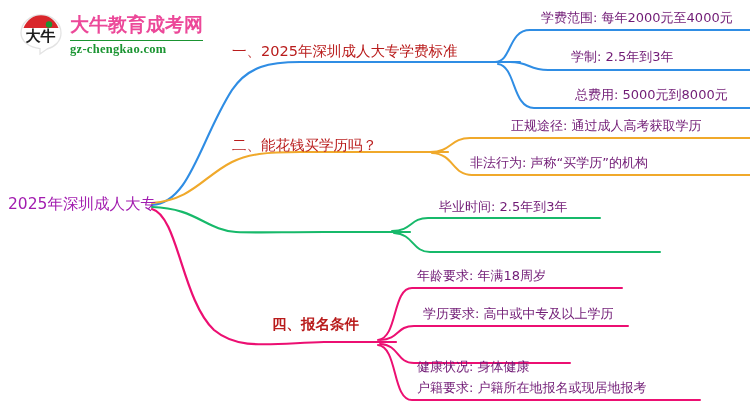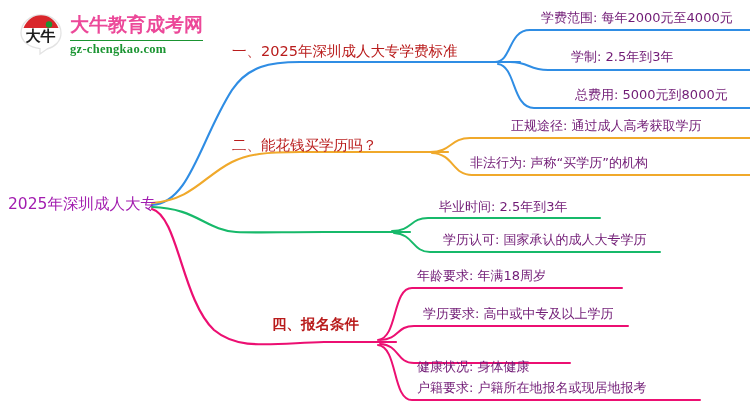--- a/index.html
+++ b/index.html
@@ -174,19 +174,18 @@
   <div class="node l1" id="l1-3">四、报名条件</div>
 
   <div class="node l2" id="l2-0-0">学费范围: 每年2000元至4000元</div>
   <div class="node l2" id="l2-0-1">学制: 2.5年到3年</div>
   <div class="node l2" id="l2-0-2">总费用: 5000元到8000元</div>
 
   <div class="node l2" id="l2-1-0">正规途径: 通过成人高考获取学历</div>
   <div class="node l2" id="l2-1-1">非法行为: 声称“买学历”的机构</div>
 
   <div class="node l2" id="l2-2-0">毕业时间: 2.5年到3年</div>
-  <div class="node l2" id="l2-2-1">学历认可: 国家承认的成人大专学历</div>
 
   <div class="node l2" id="l2-3-0">年龄要求: 年满18周岁</div>
   <div class="node l2" id="l2-3-1">学历要求: 高中或中专及以上学历</div>
   <div class="node l2" id="l2-3-2">健康状况: 身体健康</div>
   <div class="node l2" id="l2-3-3">户籍要求: 户籍所在地报名或现居地报考</div>
 </div>
 
 </body></html>

